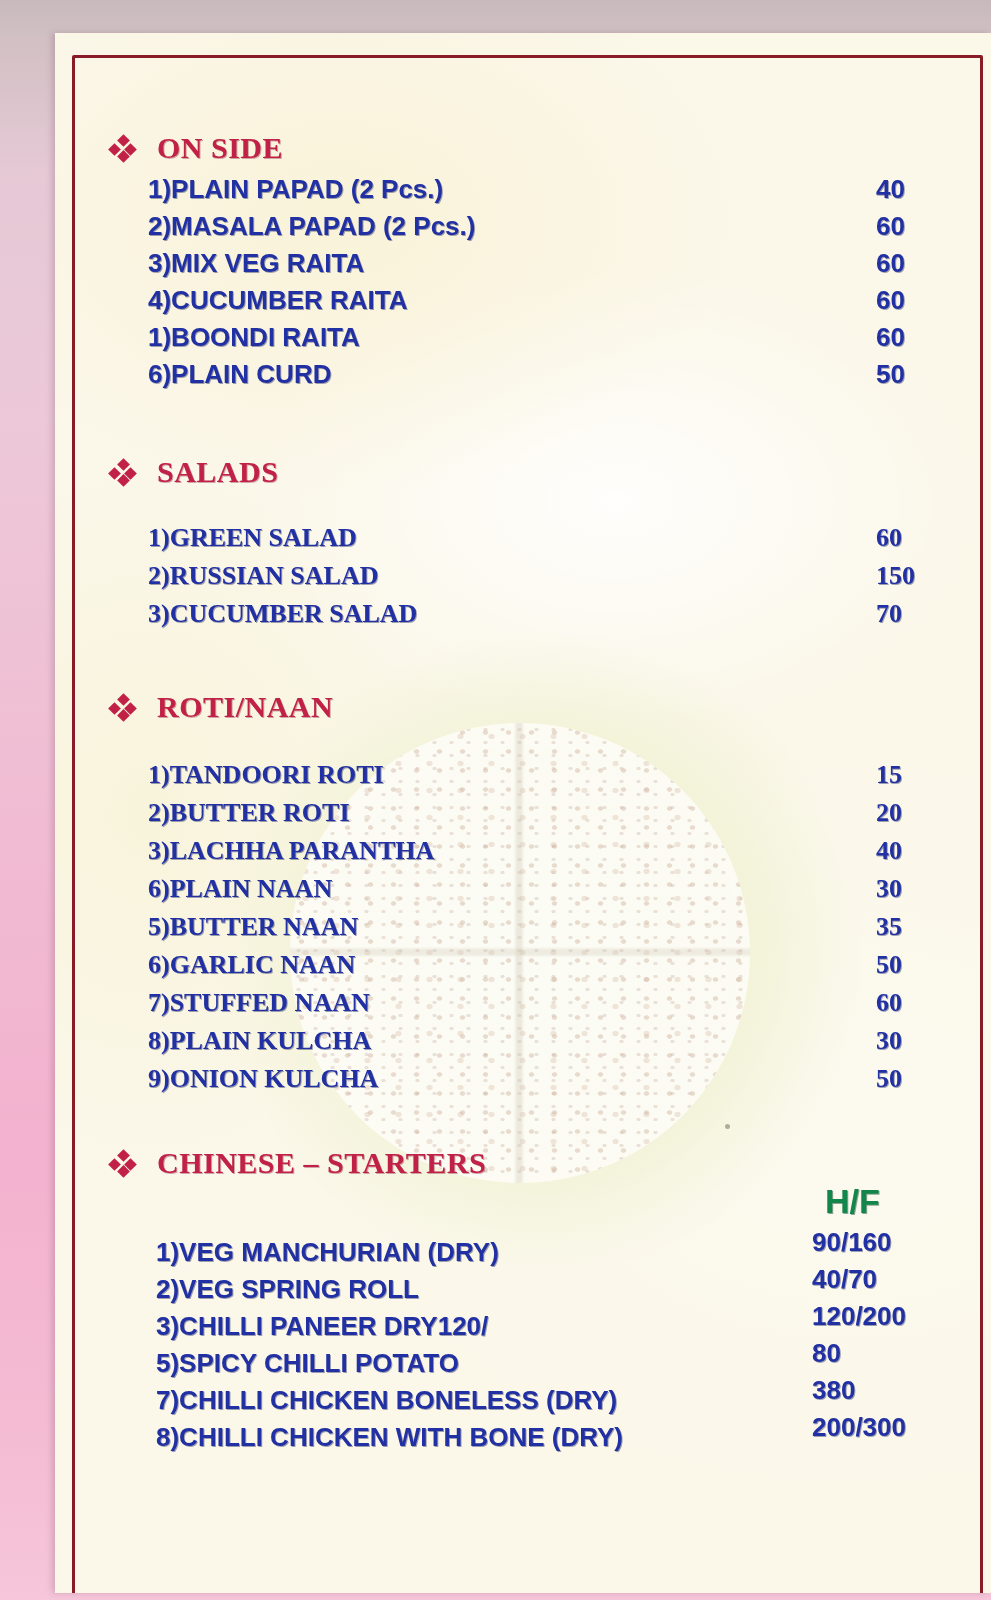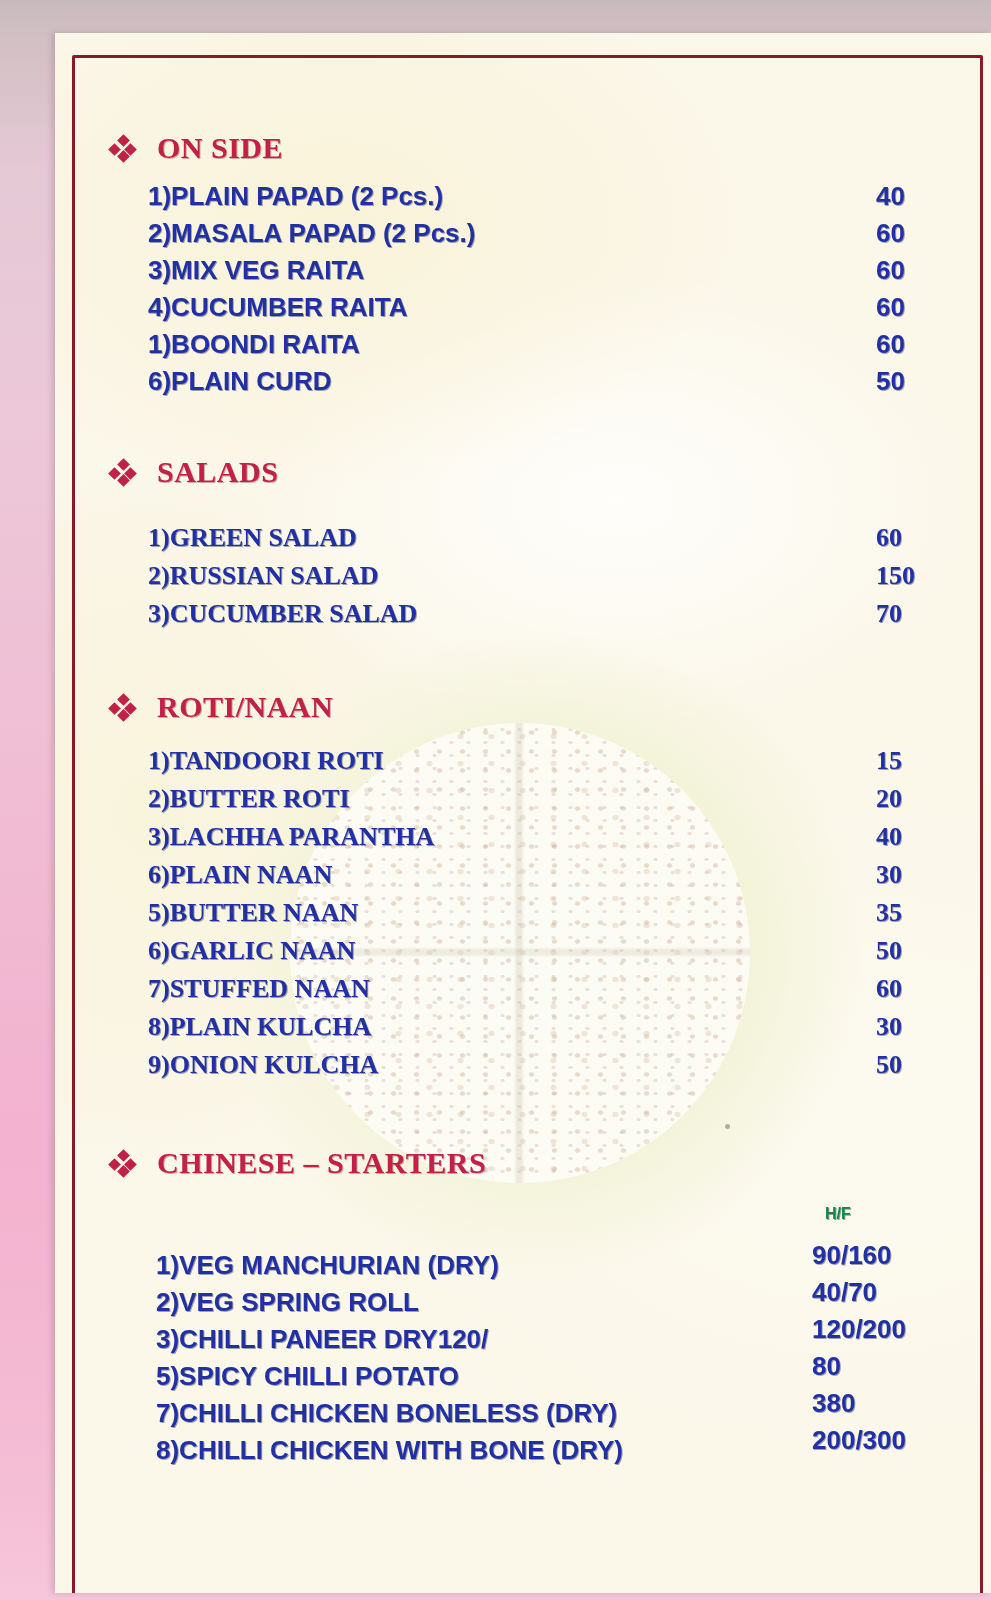--- a/index.html
+++ b/index.html
@@ -58,37 +58,37 @@
   }
   .bullet::before{left:8.5px;top:0;box-shadow:11.3px 11.3px 0 0 currentColor;}
   .bullet::after{left:0;top:8.5px;box-shadow:11.3px -11.3px 0 0 currentColor;}
   .title{
     position:absolute;left:9px;top:0;
     font-family:"Liberation Serif", serif;font-weight:bold;font-size:30px;line-height:34px;
     color:#c22147;letter-spacing:.5px;
     text-shadow:1px 1px 0 rgba(125,12,44,.35);
   }
   .items{position:relative;}
-  .s0 .items{margin-top:14px}
+  .s0 .items{margin-top:7px}
   .s1 .items{margin-top:32px}
-  .s2 .items{margin-top:20px}
+  .s2 .items{margin-top:34px}
   .s3 .items{margin-top:8px}
   .item-row{position:relative;height:37px;}
   .s1 .item-row,.s2 .item-row{height:38px;font-family:Liberation Serif, serif;}
   .item-name,.item-price{
     position:absolute;top:0;font-weight:bold;font-size:26px;line-height:34px;
     color:#2130a3;text-shadow:1px 1px 0 rgba(16,22,86,.4);white-space:nowrap;
   }
   .item-name{left:0;}
   .s3 .item-name{left:8px;margin-top:10px;}
   .item-price{left:728px;}
   .s3 .item-price{left:664px;}
   .hf{
-    position:relative;margin-top:20px;margin-left:677px;height:30px;
-    font-weight:bold;font-size:16px;line-height:28px;color:#13874b;
+    position:relative;margin-top:7px;margin-left:677px;height:30px;
+    font-weight:bold;font-size:34px;line-height:28px;color:#13874b;
     text-shadow:1px 1px 0 rgba(8,60,34,.45);
   }
 </style>
 </head>
 <body>
 
 <div class="paper">
   <div class="halo"></div>
   <div class="plate"></div>
   <div class="inner-border"></div>

